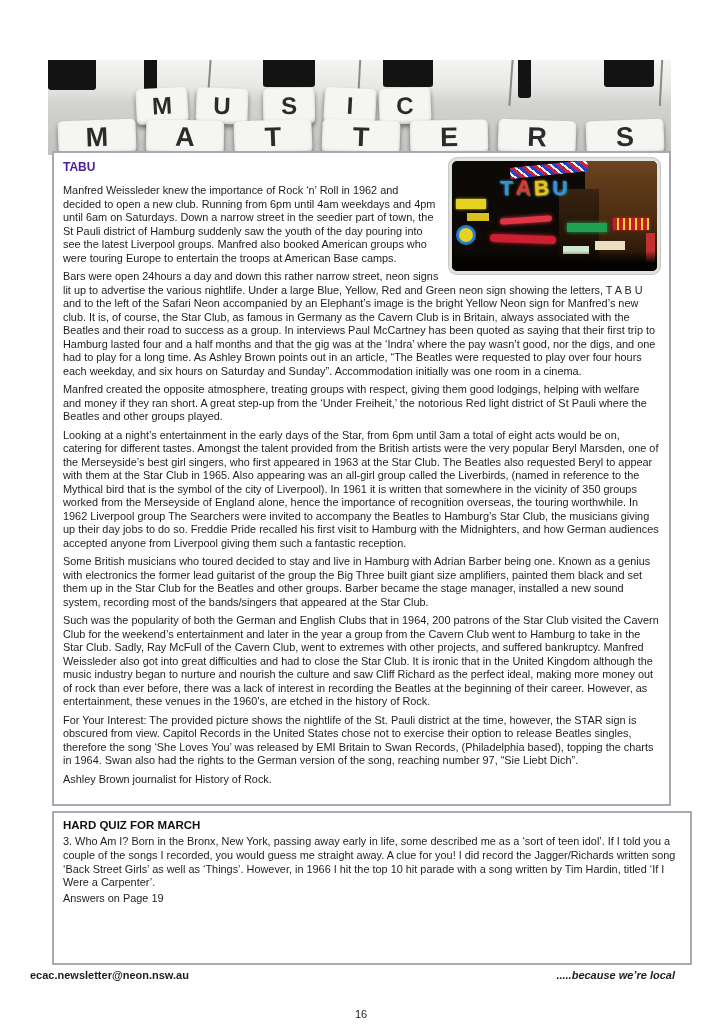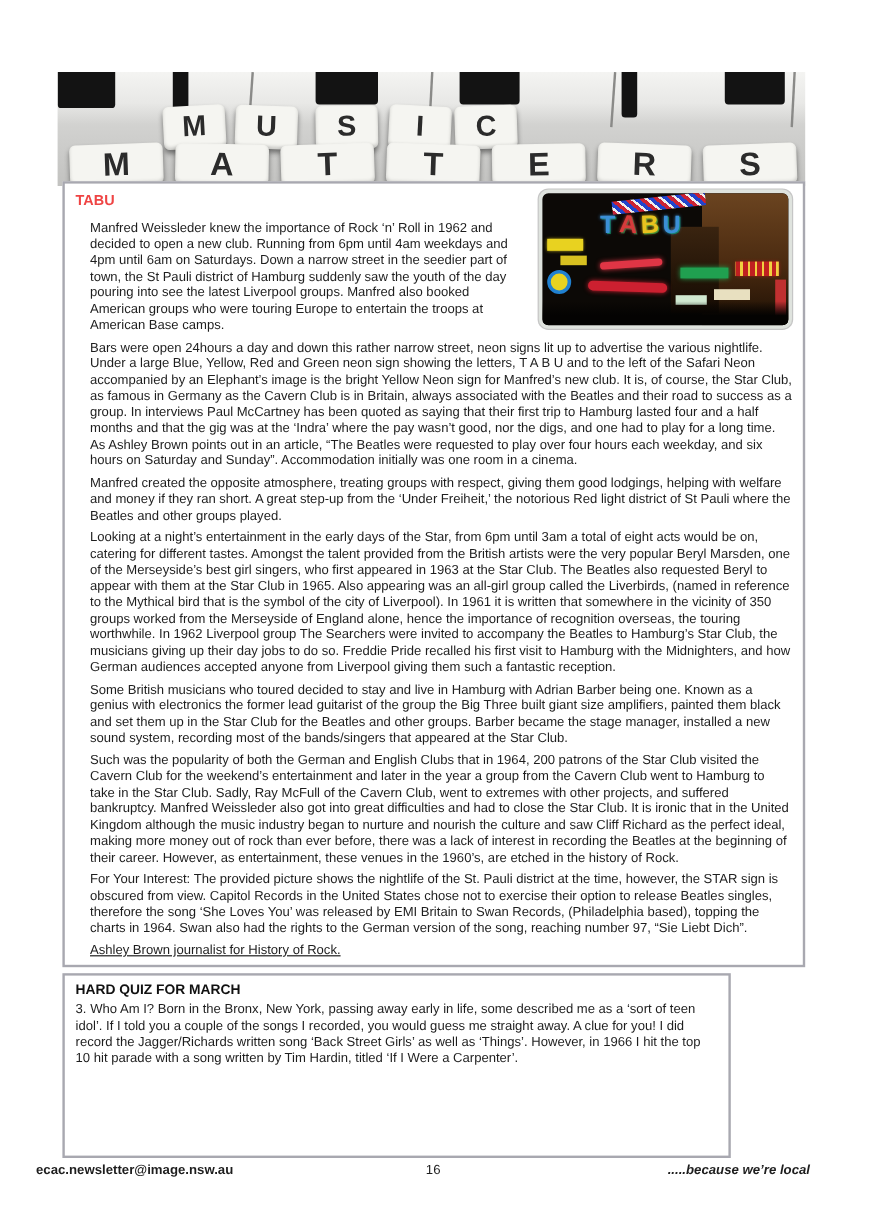--- a/index.html
+++ b/index.html
@@ -12,23 +12,23 @@
   .bkey{position:absolute;top:0;background:#131313;border-radius:0 0 3px 3px;}
   .kgap{position:absolute;top:0;width:2px;background:#8a8a88;}
   .tile{position:absolute;background:#f5f5f1;border-radius:5px;display:flex;align-items:center;justify-content:center;
         color:#2b2b2b;font-weight:bold;box-shadow:0 3px 4px rgba(0,0,0,.45),inset 0 -2px 3px rgba(0,0,0,.18);}
   .r1{width:52px;height:36px;font-size:24px;top:28px;}
   .r2{width:78px;height:34px;font-size:27px;top:60px;}
 
   
   .article-box{position:absolute;left:52px;top:151px;width:619px;height:655px;box-sizing:border-box;
                border:2px solid #a8a8b0;background:#fff;padding:5px 9px 4px 9px;overflow:hidden;}
-  .article-box h2{font-size:12px;margin:2px 16px 10px 0;color:#ef4444;}
-  .article-box p{font-size:10.9px;line-height:13.5px;margin:0 0 5px 12px;}
-  .byline{margin-top:0;text-decoration:underline;}
+  .article-box h2{font-size:12px;margin:2px 16px 10px 0;color:#4c1d95;}
+  .article-box p{font-size:10.9px;line-height:13.5px;margin:0 0 5px 0;}
+  .byline{margin-top:0;}
 
   
   .photo{float:right;width:205px;height:110px;margin:0 0 6px 10px;border-radius:8px;
          border:3px solid #dfe3de;box-shadow:0 0 0 1px #c6c6c6;background:#0c0906;position:relative;overflow:hidden;}
   .photo *{position:absolute;}
   .building{right:0;top:0;width:72px;height:100%;
             background:linear-gradient(180deg,#6b4420 0%,#4a2a10 55%,#1c0f04 100%);}
   .building2{right:58px;top:28px;width:40px;height:72px;background:linear-gradient(180deg,#3a2410,#140a02);}
   .checker{left:58px;top:3px;width:78px;height:11px;transform:rotate(-6deg);
            background:repeating-linear-gradient(45deg,#cc2233 0 3px,#eeeeee 3px 5px,#2244cc 5px 8px);}
@@ -43,29 +43,29 @@
   .rscript2{left:38px;top:74px;width:66px;height:8px;border-radius:4px;background:#cc2030;transform:rotate(2deg);box-shadow:0 0 4px #cc2030;}
   .gsign{right:50px;top:62px;width:40px;height:9px;background:#20a050;box-shadow:0 0 4px #20a050;}
   .rsign{right:8px;top:57px;width:36px;height:12px;background:#c02020;box-shadow:0 0 3px #c02020;
          background-image:repeating-linear-gradient(90deg,transparent 0 4px,#f0d040 4px 6px);}
   .wsign1{right:32px;top:80px;width:30px;height:9px;background:#e8e0c0;}
   .wsign2{right:68px;top:85px;width:26px;height:8px;background:#d0e8d0;}
   .rbanner{right:2px;top:72px;width:9px;height:32px;background:#c03030;}
   .crowd{left:0;bottom:0;width:100%;height:20px;background:linear-gradient(0deg,#040302 40%,rgba(4,3,2,0));}
 
   
-  .quiz-box{position:absolute;left:52px;top:811px;width:557px;height:154px;box-sizing:border-box;
+  .quiz-box{position:absolute;left:52px;top:811px;width:640px;height:154px;box-sizing:border-box;
             border:2px solid #a8a8b0;background:#fff;padding:4px 9px;overflow:hidden;}
   .quiz-box h3{font-size:11.5px;margin:2px 0 4px 0;color:#111;}
   .quiz-box p{font-size:10.9px;line-height:13.8px;margin:0 0 2px 0;}
 
   
   .footer{position:absolute;left:30px;right:32px;top:969px;font-size:11px;}
   .footer .f-left{position:absolute;left:0;font-weight:bold;}
-  .footer .f-center{position:absolute;left:50%;transform:translateX(-50%);}
+  .footer .f-center{position:absolute;left:50%;transform:translateX(-50%);margin-top:39px;}
   .footer .f-right{position:absolute;right:17px;font-weight:bold;font-style:italic;}
 </style>
 </head>
 <body>
 
 <div class="page">
 
   <div class="header-img">
     <div class="bkey" style="left:0;width:48px;height:30px;"></div>
     <div class="bkey" style="left:96px;width:13px;height:38px;"></div>
@@ -149,21 +149,22 @@
     <p>Looking at a night’s entertainment in the early days of the Star, from 6pm until 3am a total of eight acts would be on, catering for different tastes. Amongst the talent provided from the British artists were the very popular Beryl Marsden, one of the Merseyside’s best girl singers, who first appeared in 1963 at the Star Club. The Beatles also requested Beryl to appear with them at the Star Club in 1965. Also appearing was an all-girl group called the Liverbirds, (named in reference to the Mythical bird that is the symbol of the city of Liverpool). In 1961 it is written that somewhere in the vicinity of 350 groups worked from the Merseyside of England alone, hence the importance of recognition overseas, the touring worthwhile. In 1962 Liverpool group The Searchers were invited to accompany the Beatles to Hamburg’s Star Club, the musicians giving up their day jobs to do so. Freddie Pride recalled his first visit to Hamburg with the Midnighters, and how German audiences accepted anyone from Liverpool giving them such a fantastic reception.</p>
     <p>Some British musicians who toured decided to stay and live in Hamburg with Adrian Barber being one.  Known as a genius with electronics the former lead guitarist of the group the Big Three built giant size amplifiers, painted them black and set them up in the Star Club for the Beatles and other groups. Barber became the stage manager, installed a new sound system, recording most of the bands/singers that appeared at the Star Club.</p>
     <p>Such was the popularity of both the German and English Clubs that in 1964, 200 patrons of the Star Club visited the Cavern Club for the weekend’s entertainment and later in the year a group from the Cavern Club went to Hamburg to take in the Star Club.  Sadly, Ray McFull of the Cavern Club, went to extremes with other projects, and suffered bankruptcy. Manfred Weissleder also got into great difficulties and had to close the Star Club.  It is ironic that in the United Kingdom although the music industry began to nurture and nourish the culture and saw Cliff Richard as the perfect ideal, making more money out of rock than ever before, there was a lack of interest in recording the Beatles at the beginning of their career. However, as entertainment, these venues in the 1960’s, are etched in the history of Rock.</p>
     <p>For Your Interest: The provided picture shows the nightlife of the St. Pauli district at the time, however, the STAR sign is obscured from view. Capitol Records in the United States chose not to exercise their option to release Beatles singles, therefore the song ‘She Loves You’ was released by EMI Britain to Swan Records, (Philadelphia based), topping the charts in 1964. Swan also had the rights to the German version of the song, reaching number 97, “Sie Liebt Dich”.</p>
     <p class="byline">Ashley Brown journalist for History of Rock.</p>
   </div>
 
   <div class="quiz-box">
     <h3>HARD QUIZ FOR MARCH</h3>
     <p>3. Who Am I? Born in the Bronx, New York, passing away early in life, some described me as a ‘sort of teen idol’. If I told you a couple of the songs I recorded, you would guess me straight away. A clue for you! I did record the Jagger/Richards written song ‘Back Street Girls’ as well as ‘Things’. However, in 1966 I hit the top 10 hit parade with a song written by Tim Hardin, titled ‘If I Were a Carpenter’.</p>
+    <p>Answers on Page 19</p>
   </div>
 
   <div class="footer">
-    <span class="f-left">ecac.newsletter@image.nsw.au</span>
+    <span class="f-left">ecac.newsletter@neon.nsw.au</span>
     <span class="f-center">16</span>
     <span class="f-right">.....because we’re local</span>
   </div>
 
 </div>
 
 </body></html>

